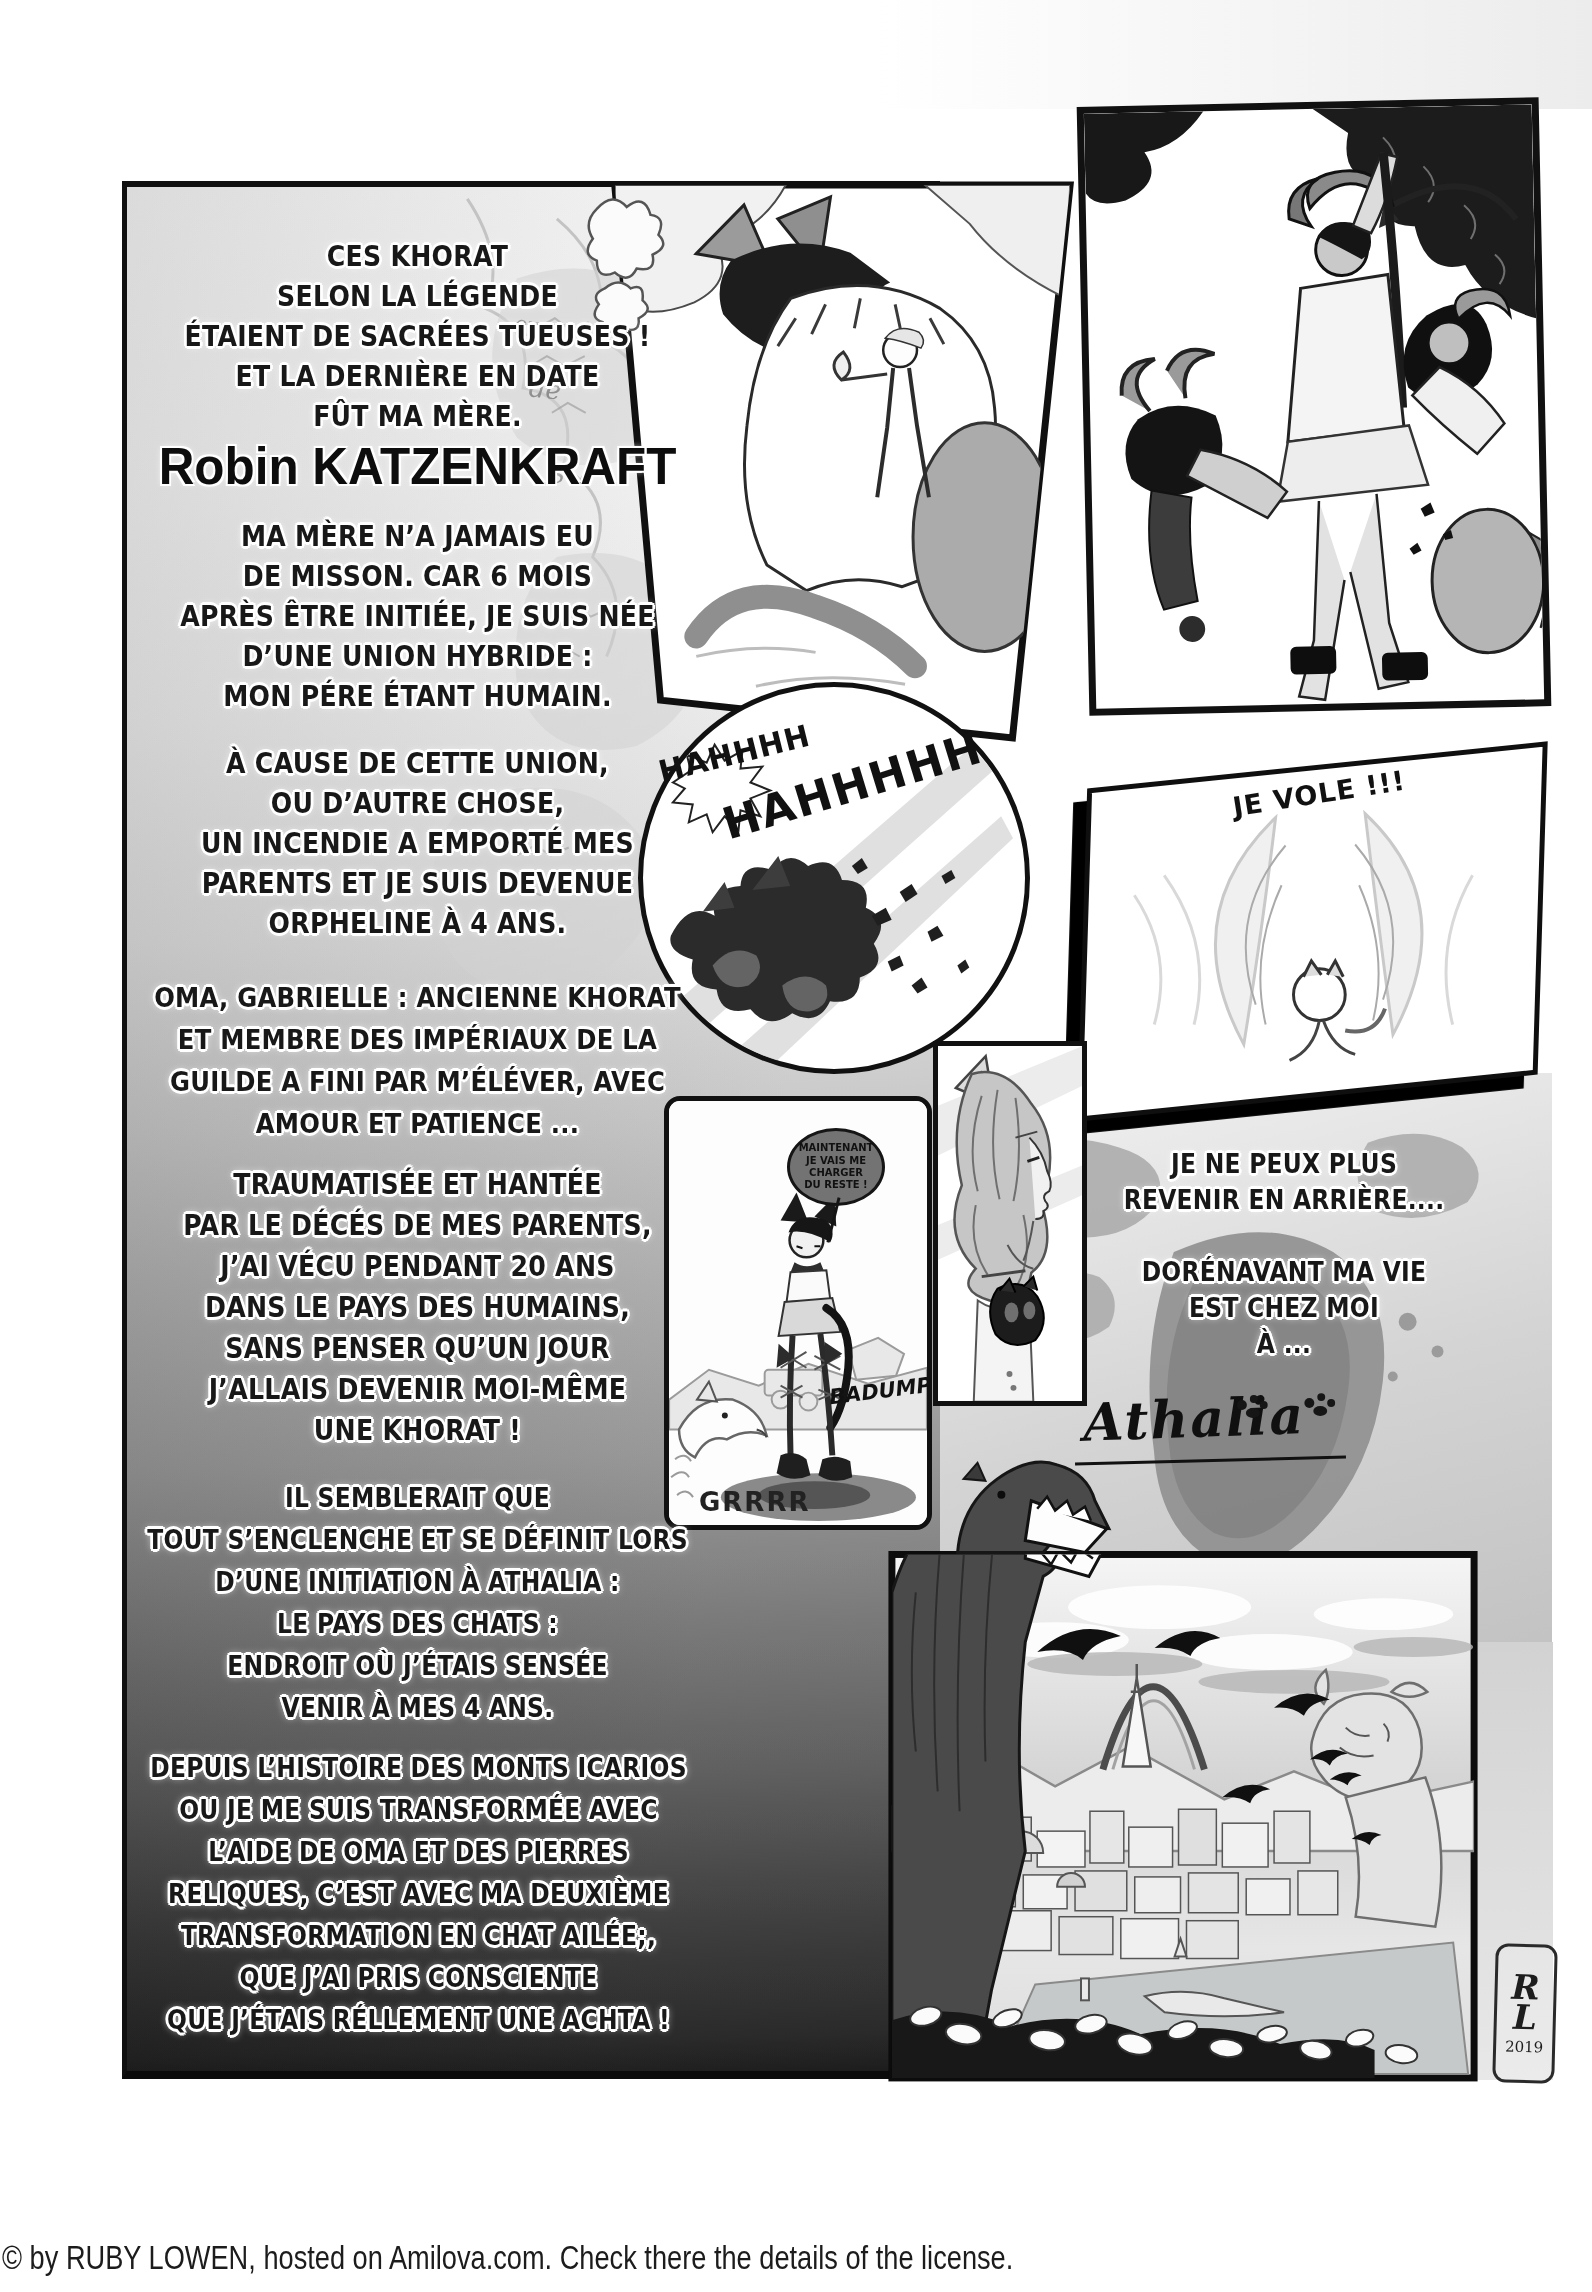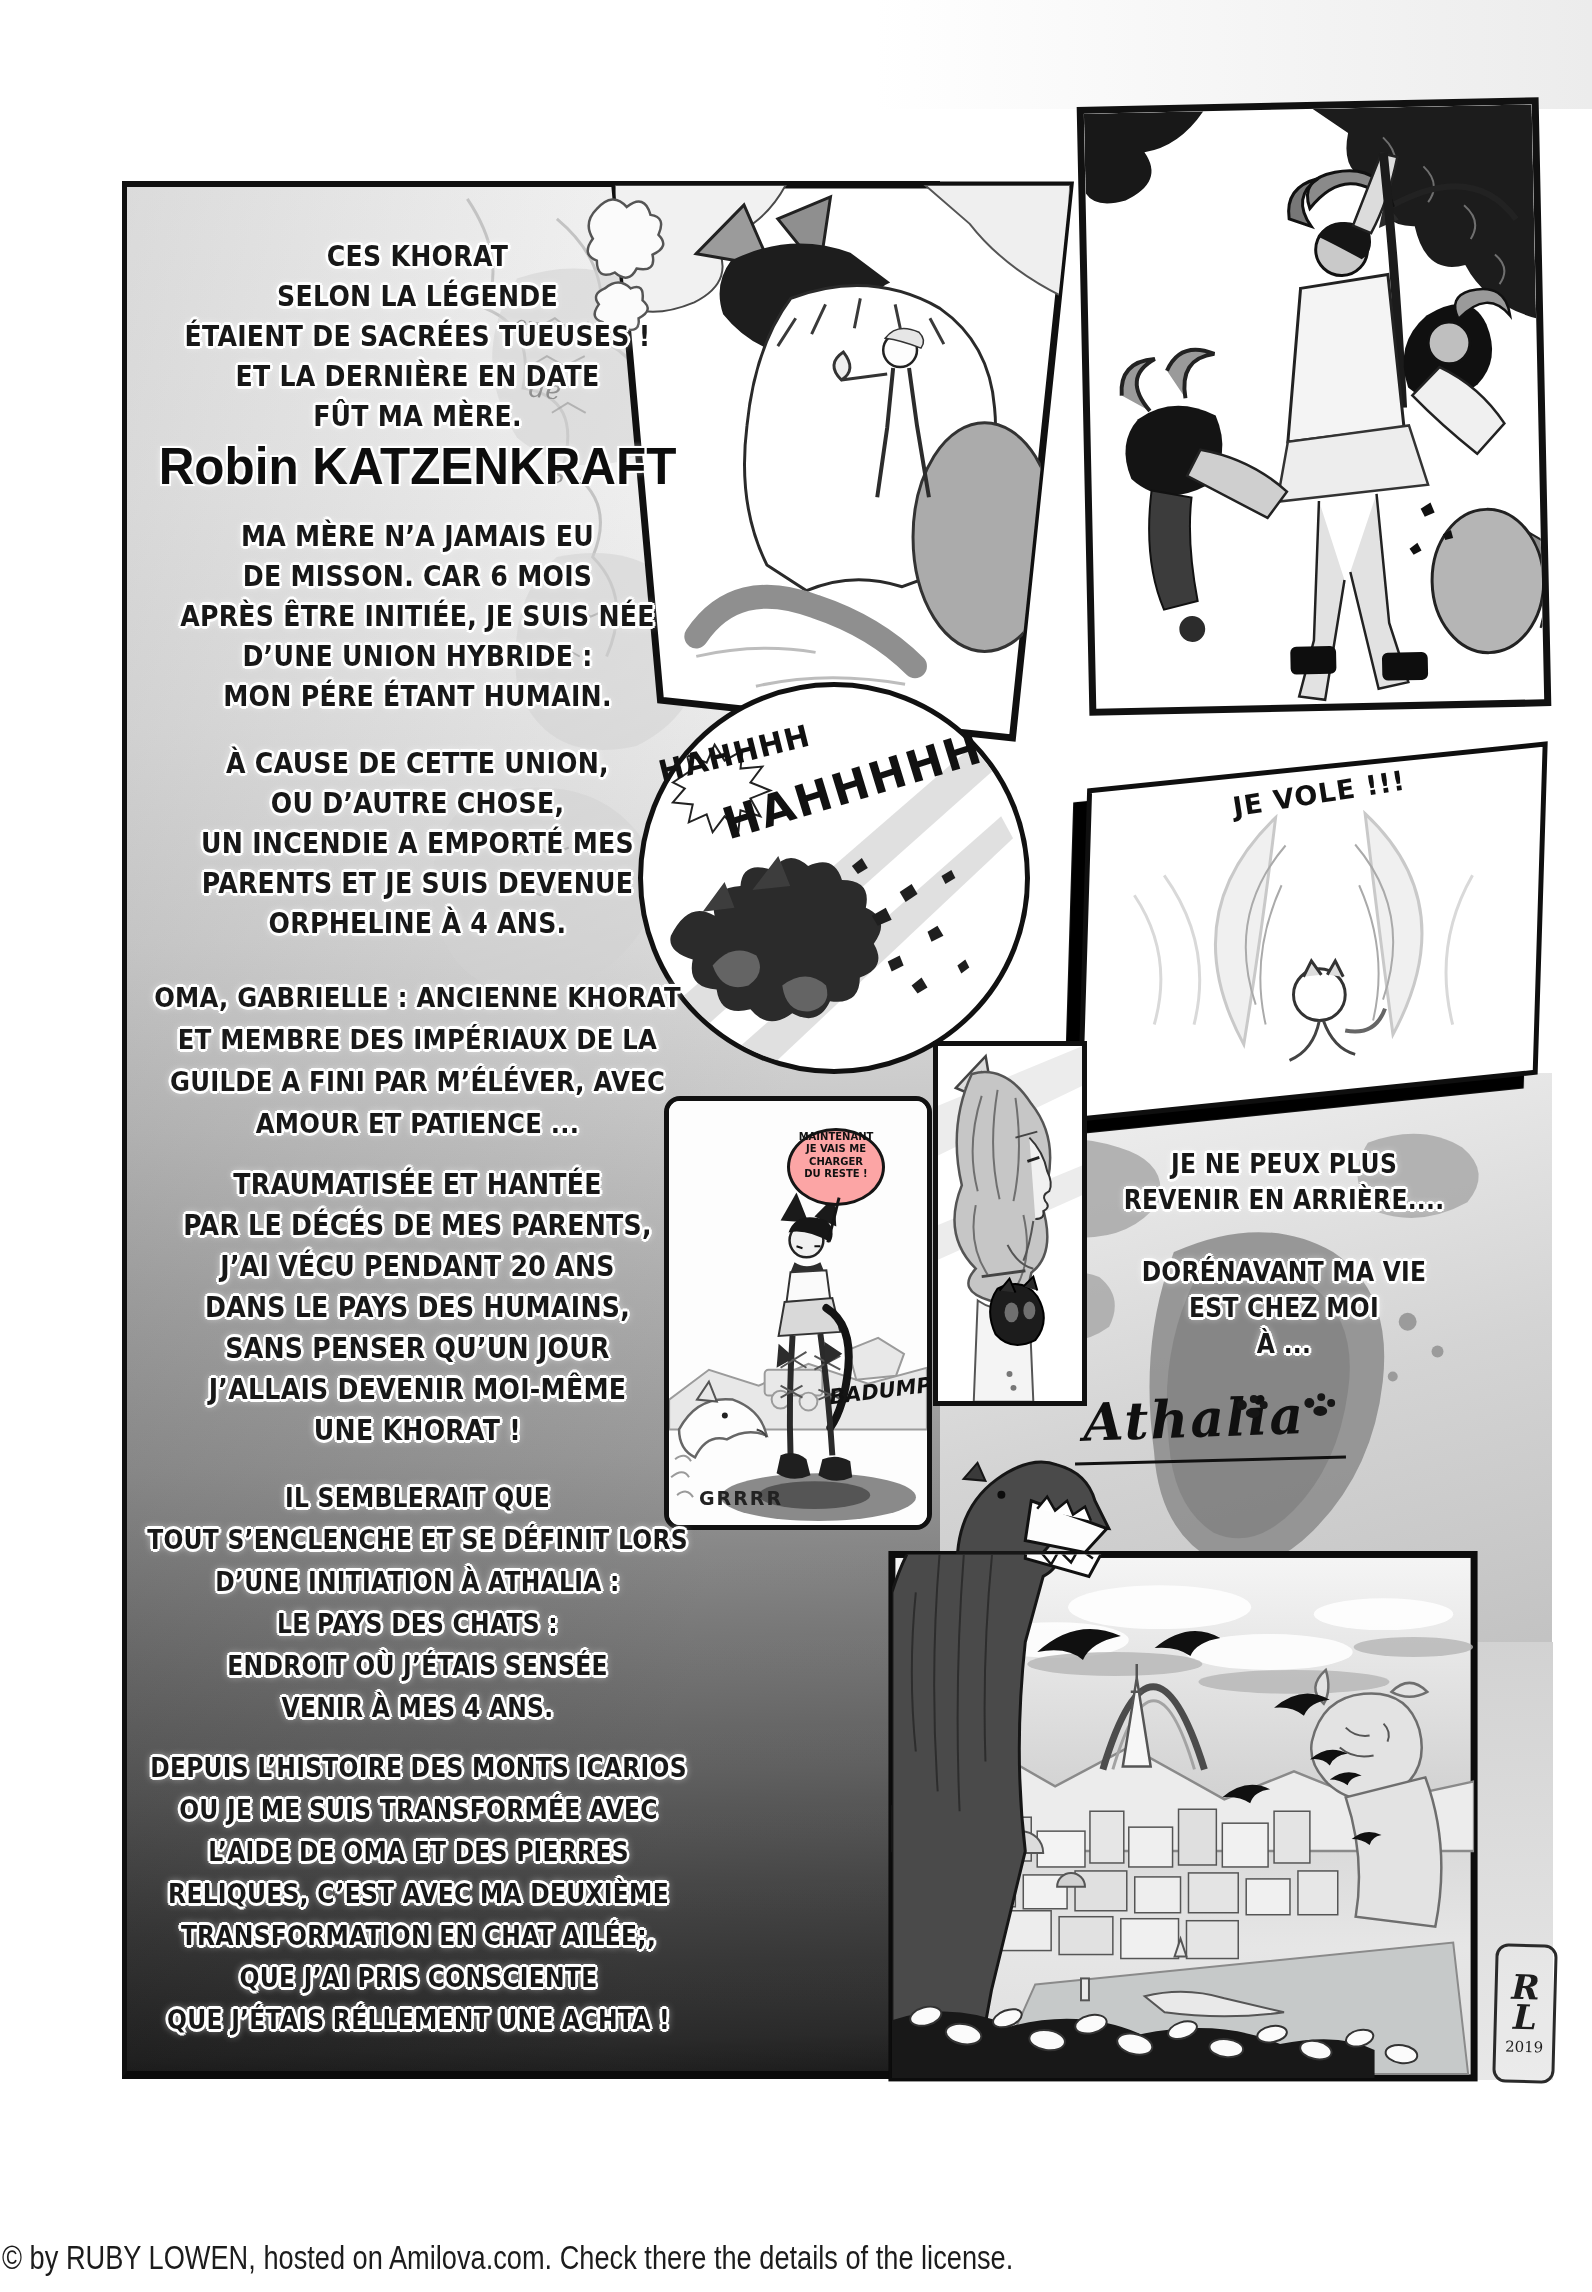--- a/index.html
+++ b/index.html
@@ -16,22 +16,22 @@
   .panel{position:absolute;background:#fff;border:5px solid #111;box-sizing:border-box;}
   #left-bg{position:absolute;left:122px;top:181px;width:818px;height:1898px;
       border-left:5px solid #101010;border-top:6px solid #101010;border-bottom:8px solid #0b0b0b;
       box-sizing:border-box;
       background:
         linear-gradient(100deg,rgba(0,0,0,.14),rgba(255,255,255,.06) 72%),
         linear-gradient(178deg,#ffffff 0px,#fafafa 299px,#efefef 537px,#dedede 756px,
           #c6c6c6 945px,#adadad 1104px,#949494 1284px,#747474 1443px,
           #565656 1602px,#343434 1751px,#1d1d1d 1871px,#0e0e0e 100%);}
   .maplabel{position:absolute;font-family:"DejaVu Serif",serif;color:#8d8d8d;font-style:italic;}
-  #speech-bubble{position:absolute;left:787px;top:1128px;width:92px;height:72px;background:#fca5a5;
-      border:3px solid #151515;border-radius:50%;display:flex;align-items:flex-start;justify-content:center;}
+  #speech-bubble{position:absolute;left:787px;top:1128px;width:92px;height:72px;background:#737373;
+      border:3px solid #151515;border-radius:50%;display:flex;align-items:center;justify-content:center;}
   #speech-bubble .txt{font:700 10px/12.4px "DejaVu Sans",sans-serif;color:#111;text-align:center;white-space:pre-line;}
   #bubble-tail{position:absolute;left:832px;top:1197px;width:3px;height:46px;background:#151515;transform:rotate(14deg);}
   #footer{position:absolute;left:2px;top:2237px;font:400 34px/40px "Liberation Sans",sans-serif;
       color:#1c1c1c;transform:scaleX(.8);transform-origin:left top;white-space:nowrap;}
   #stamp{position:absolute;left:1494px;top:1944px;width:56px;height:133px;border:3px solid #2a2a2a;
       border-radius:13px;display:flex;flex-direction:column;align-items:center;justify-content:center;
       color:#1d1d1d;transform:rotate(1.5deg);background:rgba(255,255,255,.15);}
   #stamp .ini{font:700 italic 34px/30px "DejaVu Serif",serif;}
   #stamp .yr{font:400 15px/18px "DejaVu Serif",serif;margin-top:6px;}
   #athalia{position:absolute;left:1083px;top:1391px;font:700 italic 52px/56px "DejaVu Serif",serif;
@@ -282,21 +282,21 @@
     </svg>
   </div>
   <div id="speech-bubble">
     <div class="txt">MAINTENANT
 JE VAIS ME
 CHARGER
 DU RESTE !</div>
   </div>
   <div id="bubble-tail"></div>
   <div class="sfx" style="left:829px;top:1379px;font-size:21px;font-style:italic;transform:rotate(-7deg);">BADUMP</div>
-  <div class="sfx" style="left:699px;top:1487px;font-size:19px;font-weight:600;letter-spacing:2px;color:#222;">GRRRR</div>
+  <div class="sfx" style="left:699px;top:1487px;font-size:26px;font-weight:600;letter-spacing:2px;color:#222;">GRRRR</div>
 
   <svg class="abs" style="left:876px;top:1423px;" width="617" height="667" viewBox="880 1430 620 670">
     <defs>
       <linearGradient id="sky7" x1="0" y1="0" x2="0" y2="1">
         <stop offset="0" stop-color="#f5f5f5"></stop>
           <stop offset=".45" stop-color="#d3d3d3"></stop>
         <stop offset=".75" stop-color="#e6e6e6"></stop>
           <stop offset="1" stop-color="#dedede"></stop>
       </linearGradient>
       <clipPath id="clipP7">

